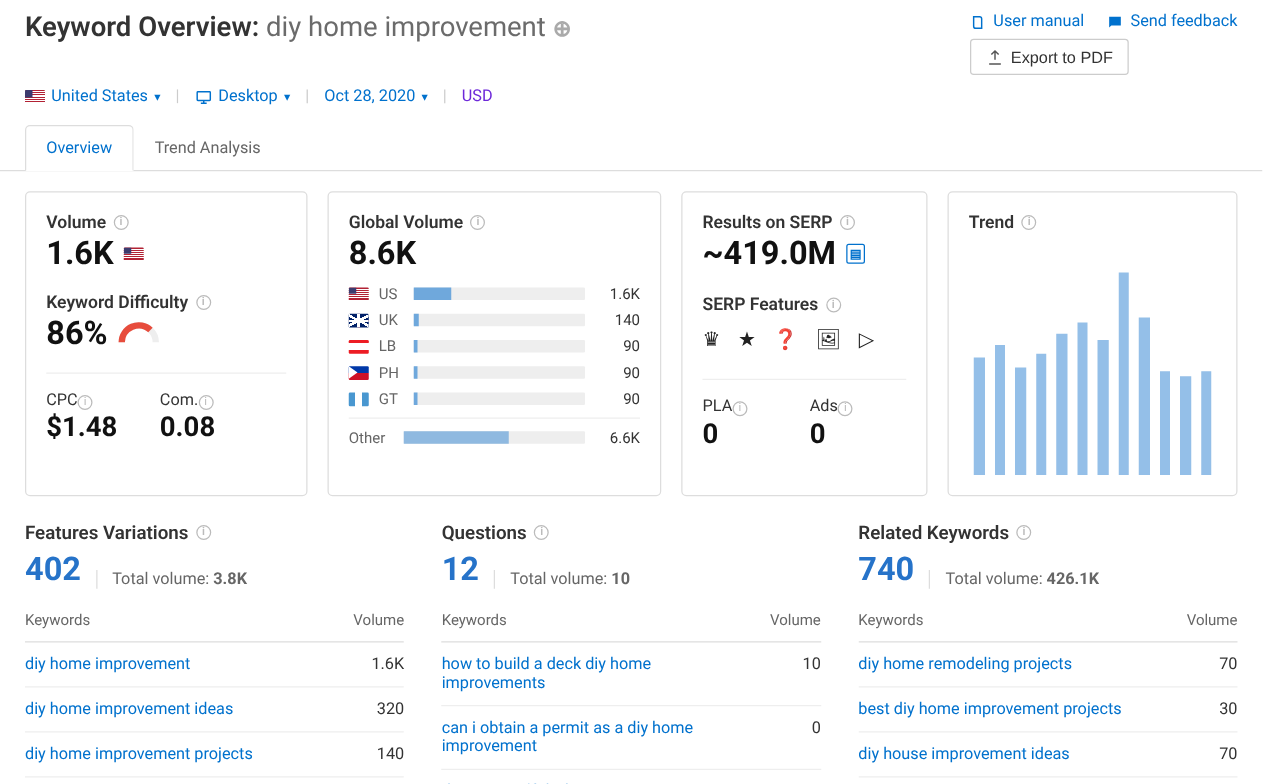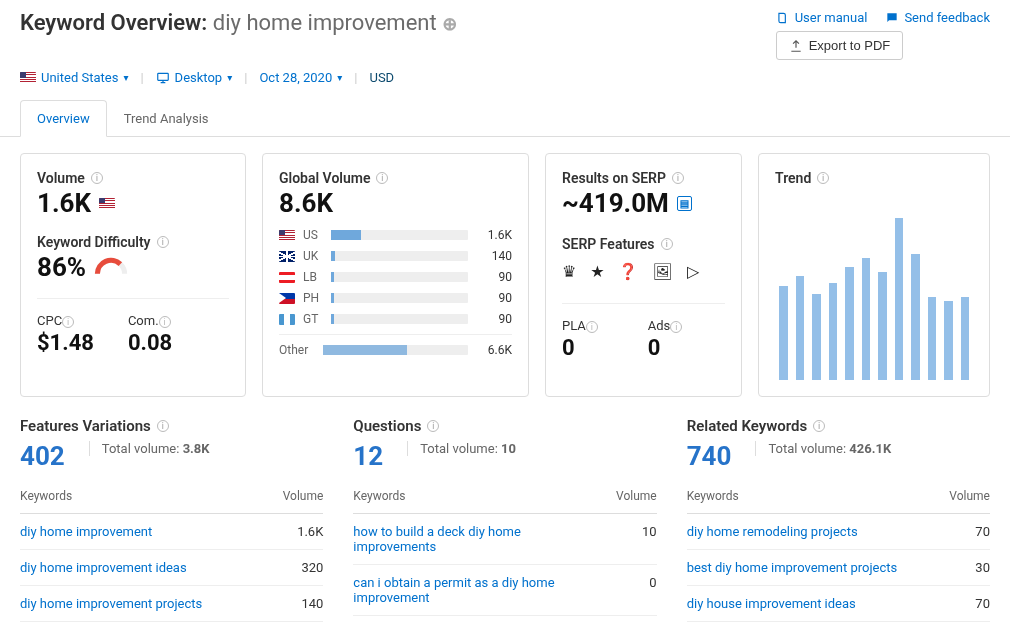--- a/index.html
+++ b/index.html
@@ -10,21 +10,21 @@
 .title .kw { color: #6b6b6b; font-weight: 400; }
 .title .plus { color: #aaa; font-size: 18px; cursor: pointer; }
 .header-links { display: flex; gap: 18px; align-items: center; font-size: 13px; }
 .header-links a { color: #0071cd; text-decoration: none; display: flex; align-items: center; gap: 5px; }
 .header-links svg, .book-icon, .chat-icon { width: 14px; height: 14px; fill: #0071cd; }
 .export-btn { border: 1px solid #ccc; border-radius: 3px; padding: 6px 12px; background: #fff; cursor: pointer; font-size: 13px; color: #333; display: flex; align-items: center; gap: 6px; margin-top: 6px; }
 .filters { display: flex; align-items: center; gap: 12px; margin-top: 10px; font-size: 13px; }
 .filter { color: #0071cd; cursor: pointer; display: inline-flex; align-items: center; gap: 5px; }
 .filter .caret { font-size: 10px; color: #0071cd; }
 .divider { color: #ccc; }
-.currency { color: #0c4a6e; }
+.currency { color: #6d28d9; }
 .flag { width: 16px; height: 11px; display: inline-block; background: #ddd; position: relative; overflow: hidden; border-radius:1px; }
 .flag.us { background: linear-gradient(#b22234 0 8%, #fff 8% 16%, #b22234 16% 24%, #fff 24% 32%, #b22234 32% 40%, #fff 40% 48%, #b22234 48% 56%, #fff 56% 64%, #b22234 64% 72%, #fff 72% 80%, #b22234 80% 88%, #fff 88% 100%); }
 .flag.us::before { content:''; position:absolute; top:0; left:0; width:40%; height:54%; background:#3c3b6e; }
 .flag.uk { background:#012169; }
 .flag.uk::after { content:''; position:absolute; inset:0; background: linear-gradient(27deg, transparent 44%, #fff 44% 56%, transparent 56%), linear-gradient(-27deg, transparent 44%, #fff 44% 56%, transparent 56%), linear-gradient(0deg, transparent 42%, #fff 42% 58%, transparent 58%), linear-gradient(90deg, transparent 42%, #fff 42% 58%, transparent 58%), linear-gradient(0deg, transparent 46%, #c8102e 46% 54%, transparent 54%), linear-gradient(90deg, transparent 46%, #c8102e 46% 54%, transparent 54%); }
 .flag.lb { background: linear-gradient(#ed1c24 0 25%, #fff 25% 75%, #ed1c24 75%); }
 .flag.ph { background: linear-gradient(#0038a8 0 50%, #ce1126 50%); }
 .flag.ph::before { content:''; position:absolute; left:0; top:0; border-top:5.5px solid transparent; border-bottom:5.5px solid transparent; border-left:7px solid #fff;}
 .flag.gt { background: linear-gradient(90deg, #4997d0 0 33%, #fff 33% 67%, #4997d0 67%); }
 .tabs { display: flex; border-bottom: 1px solid #ddd; margin-top: 14px; padding: 0 20px; }
@@ -49,21 +49,21 @@
 .gv-row .num { width:36px; text-align:right; color:#333; }
 .gv-sep { border-top:1px solid #eee; margin: 8px 0; }
 .serp-feat { margin-top: 18px; }
 .serp-icons { display:flex; gap: 14px; margin-top:10px; color:#222; font-size:16px; }
 .pla-row { display:flex; gap:50px; margin-top:22px; border-top:1px solid #eee; padding-top:14px; }
 .trend-chart { display:flex; align-items:flex-end; gap:8px; height:180px; margin-top:14px; padding:0 4px;}
 .trend-bar { flex:1; background:#94bfe8; }
 .cols { display:flex; gap:30px; padding: 20px; }
 .col { flex:1; }
 .col-head { font-size:15px; font-weight:600; display:flex; align-items:center; gap:6px; }
-.col-stats { display:flex; align-items:flex-start; gap:24px; margin-top:6px; }
+.col-stats { display:flex; align-items:flex-end; gap:12px; margin-top:6px; }
 .col-stats .n { font-size:26px; font-weight:700; color:#2673c9; }
 .col-stats .tv { color:#666; font-size:13px; border-left:1px solid #ddd; padding-left:12px; }
 .table-head { display:flex; justify-content:space-between; padding: 10px 0; border-bottom:1px solid #ddd; color:#666; font-size:12px; margin-top:8px;}
 .trow { display:flex; justify-content:space-between; padding: 10px 0; border-bottom:1px solid #eee; font-size:13px; }
 .trow a { color:#0071cd; text-decoration:none; max-width:220px; }
 .trow .vol { color:#333; white-space:nowrap; padding-left:10px;}
 .serp-box { display:inline-block; border:1px solid #0071cd; padding:1px 2px; font-size:10px; color:#0071cd; border-radius:2px; vertical-align:middle;}
 </style>
 </head>
 <body>

